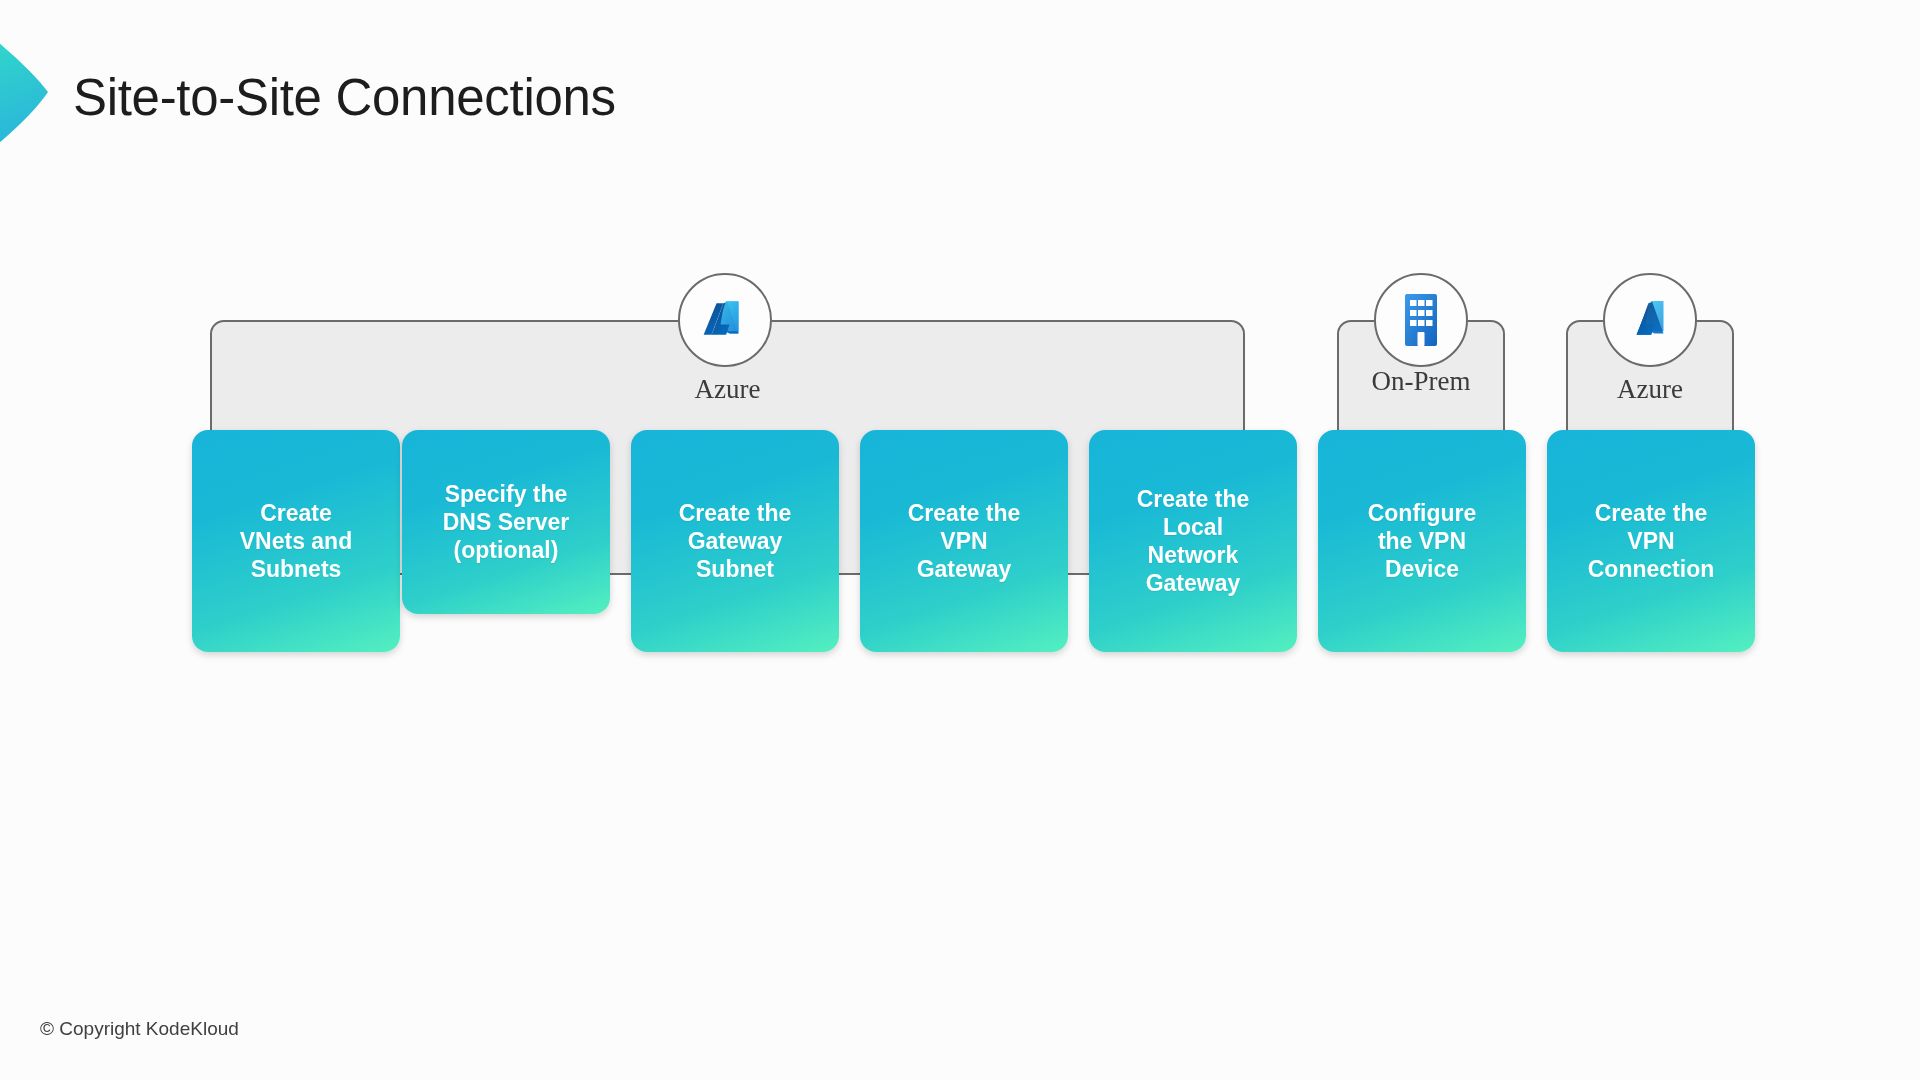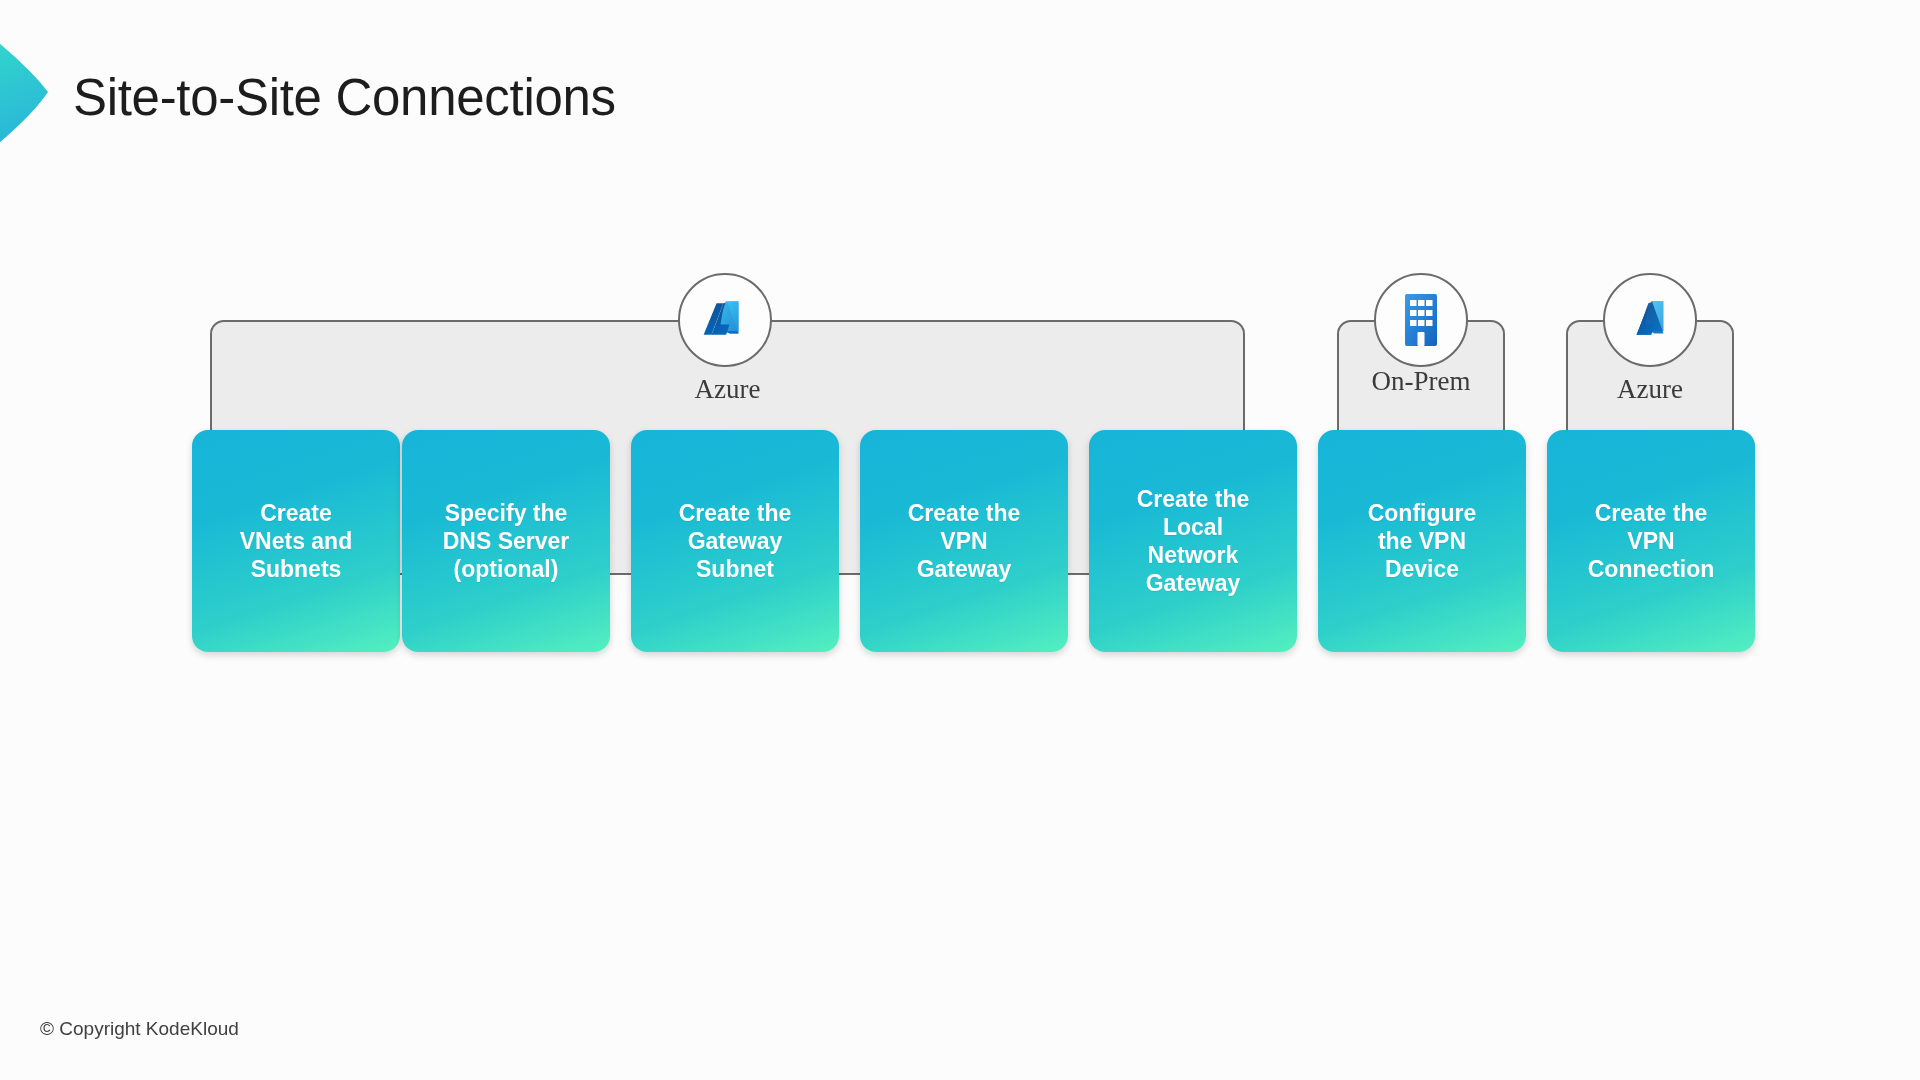--- a/index.html
+++ b/index.html
@@ -202,21 +202,21 @@
       </svg>
     </span>
   </div>
 
   <div class="card" style="left:172px; top:430px; width:208px; height:222px;margin-left:20px;">
     <div class="card-label">Create
 VNets and
 Subnets</div>
   </div>
 
-  <div class="card" style="left:402px; top:430px; width:208px; height:222px;justify-content:center;">
+  <div class="card" style="left:402px; top:430px; width:208px; height:184px;justify-content:center;">
     <div class="card-label">Specify the
 DNS Server
 (optional)</div>
   </div>
 
   <div class="card" style="left:631px; top:430px; width:208px; height:222px;">
     <div class="card-label">Create the
 Gateway
 Subnet</div>
   </div>

